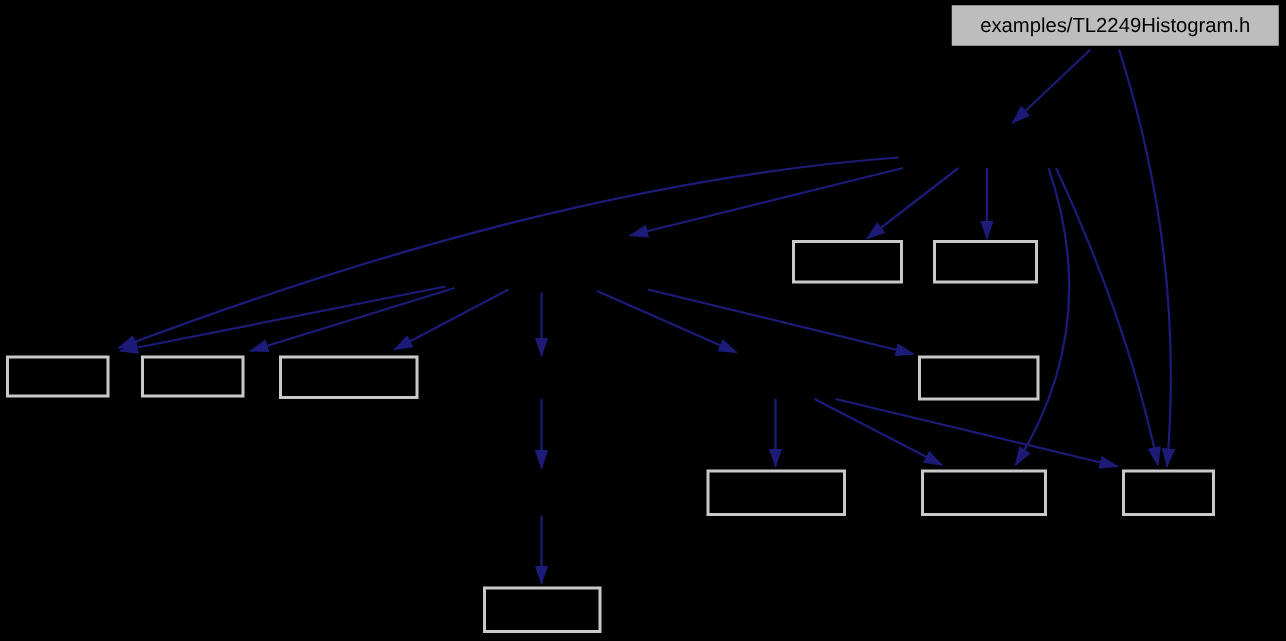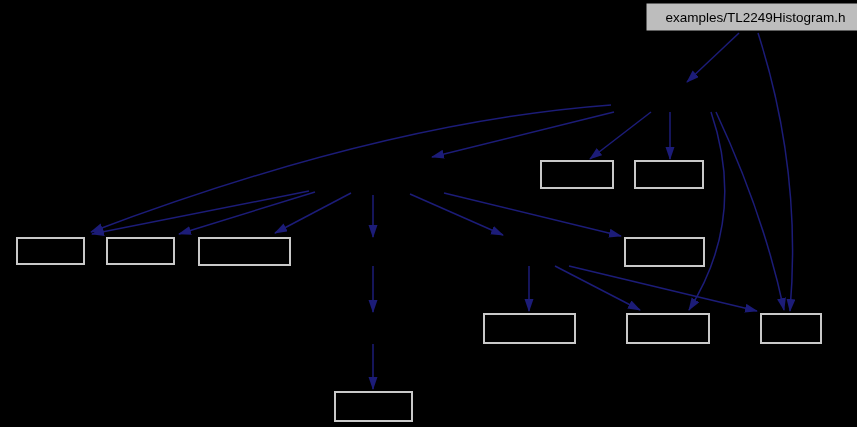--- a/index.html
+++ b/index.html
@@ -9,21 +9,20 @@
     width: 857px;
     height: 427px;
     overflow: hidden;
     font-family: "Liberation Sans", "DejaVu Sans", sans-serif;
   }
   #graph-root {
     position: relative;
     width: 794px;
     height: 427px;
     background: #000000;
-    margin-left: 12px;
   }
   svg { display: block; }
   .graph-node-label {
     font-family: "Liberation Sans", "DejaVu Sans", sans-serif;
     font-size: 13.5px;
     fill: #000000;
   }
 </style>
 </head>
 <body>

